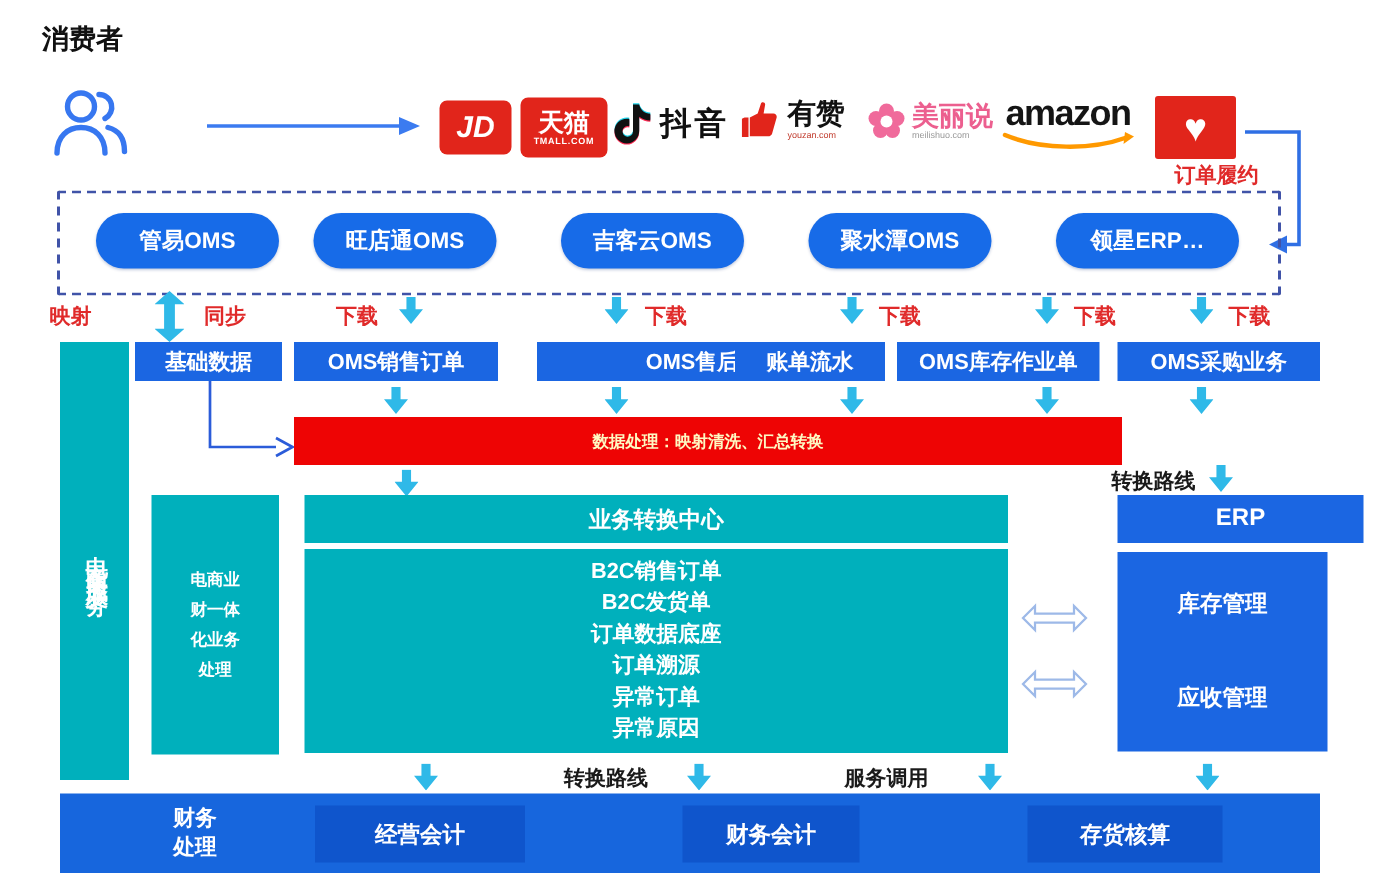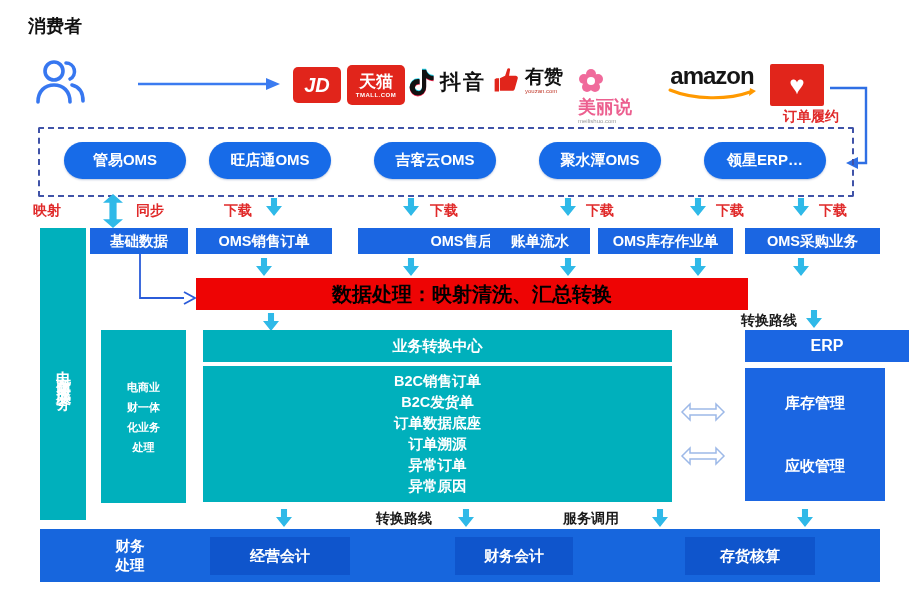--- a/index.html
+++ b/index.html
@@ -5,21 +5,21 @@
   html,body{margin:0;padding:0;background:#ffffff;}
   body{font-family:"Liberation Sans","DejaVu Sans",sans-serif;}
   #canvas{position:relative;width:915px;height:594px;background:#fff;overflow:hidden;}
   .abs{position:absolute;}
   .pill{background:#176be8;color:#fff;font-weight:bold;font-size:15px;border-radius:19px;
         display:flex;align-items:center;justify-content:center;box-shadow:0 1px 2px rgba(0,40,120,.25);}
   .bluebox{background:#1b66e2;color:#fff;font-weight:bold;font-size:14.5px;
         display:flex;align-items:center;justify-content:center;}
   .tealbox{background:#00b0bc;color:#fff;font-weight:bold;
         display:flex;align-items:center;justify-content:center;}
-  .redbar{background:#ee0404;color:#000000;font-weight:bold;font-size:20px;
+  .redbar{background:#ee0404;color:#fef9c3;font-weight:bold;font-size:11px;
         display:flex;align-items:center;justify-content:center;}
   .lbl-red{color:#e02a2a;font-size:14px;font-weight:700;white-space:nowrap;}
   .lbl-black{color:#1a1a1a;font-size:14px;font-weight:600;white-space:nowrap;}
   .dwn{width:16px;height:18px;background:#2fb9e8;
        clip-path:polygon(31% 0,69% 0,69% 45%,100% 45%,50% 100%,0 45%,31% 45%);}
   .updown{width:20px;height:34px;background:#2fb9e8;
        clip-path:polygon(50% 0,100% 26%,68% 26%,68% 74%,100% 74%,50% 100%,0 74%,32% 74%,32% 26%,0 26%);}
   .dashed-frame{border:2px dashed #4053a8;border-radius:2px;}
   .vtext{writing-mode:vertical-rl;text-orientation:upright;letter-spacing:5px;}
   .bottombar{background:#1766dd;}
@@ -75,21 +75,21 @@
     <svg width="28" height="28" viewBox="0 0 32 32">
       <path d="M3 29 V15 l2-1 h3 v15 z" fill="#e1251b"></path>
       <path d="M9 29 V14 l6-3 2.5-7.5c.5-1.6 3.2-1.2 3.2.6L19.5 11h7.5c1.7 0 2.9 1.6 2.4 3.2l-3.4 12c-.4 1.3-1.6 2.2-3 2.2H9z" fill="#e1251b"></path>
     </svg>
     <span style="display:flex;flex-direction:column;line-height:1;">
       <span style="font-size:19px;font-weight:bold;color:#111;">有赞</span>
       <span style="font-size:6px;color:#c0392b;margin-top:2px;">youzan.com</span>
     </span>
   </div>
 
-  <div class="abs" style="left:578px;top:68px;display:flex;align-items:flex-start;gap:4px;flex-direction:column;">
+  <div class="abs" style="left:578px;top:68px;display:flex;align-items:flex-start;gap:4px;">
     <svg width="26" height="26" viewBox="0 0 26 26">
       <circle cx="13" cy="6" r="5" fill="#f06a9b"></circle>
       <circle cx="6" cy="11" r="5" fill="#f06a9b"></circle>
       <circle cx="20" cy="11" r="5" fill="#f06a9b"></circle>
       <circle cx="9" cy="19" r="5" fill="#f06a9b"></circle>
       <circle cx="17" cy="19" r="5" fill="#f06a9b"></circle>
       <circle cx="13" cy="13" r="4" fill="#fff"></circle>
     </svg>
     <span style="display:flex;flex-direction:column;line-height:1;">
       <span style="font-size:18px;font-weight:bold;color:#ec5f8f;">美丽说</span>

